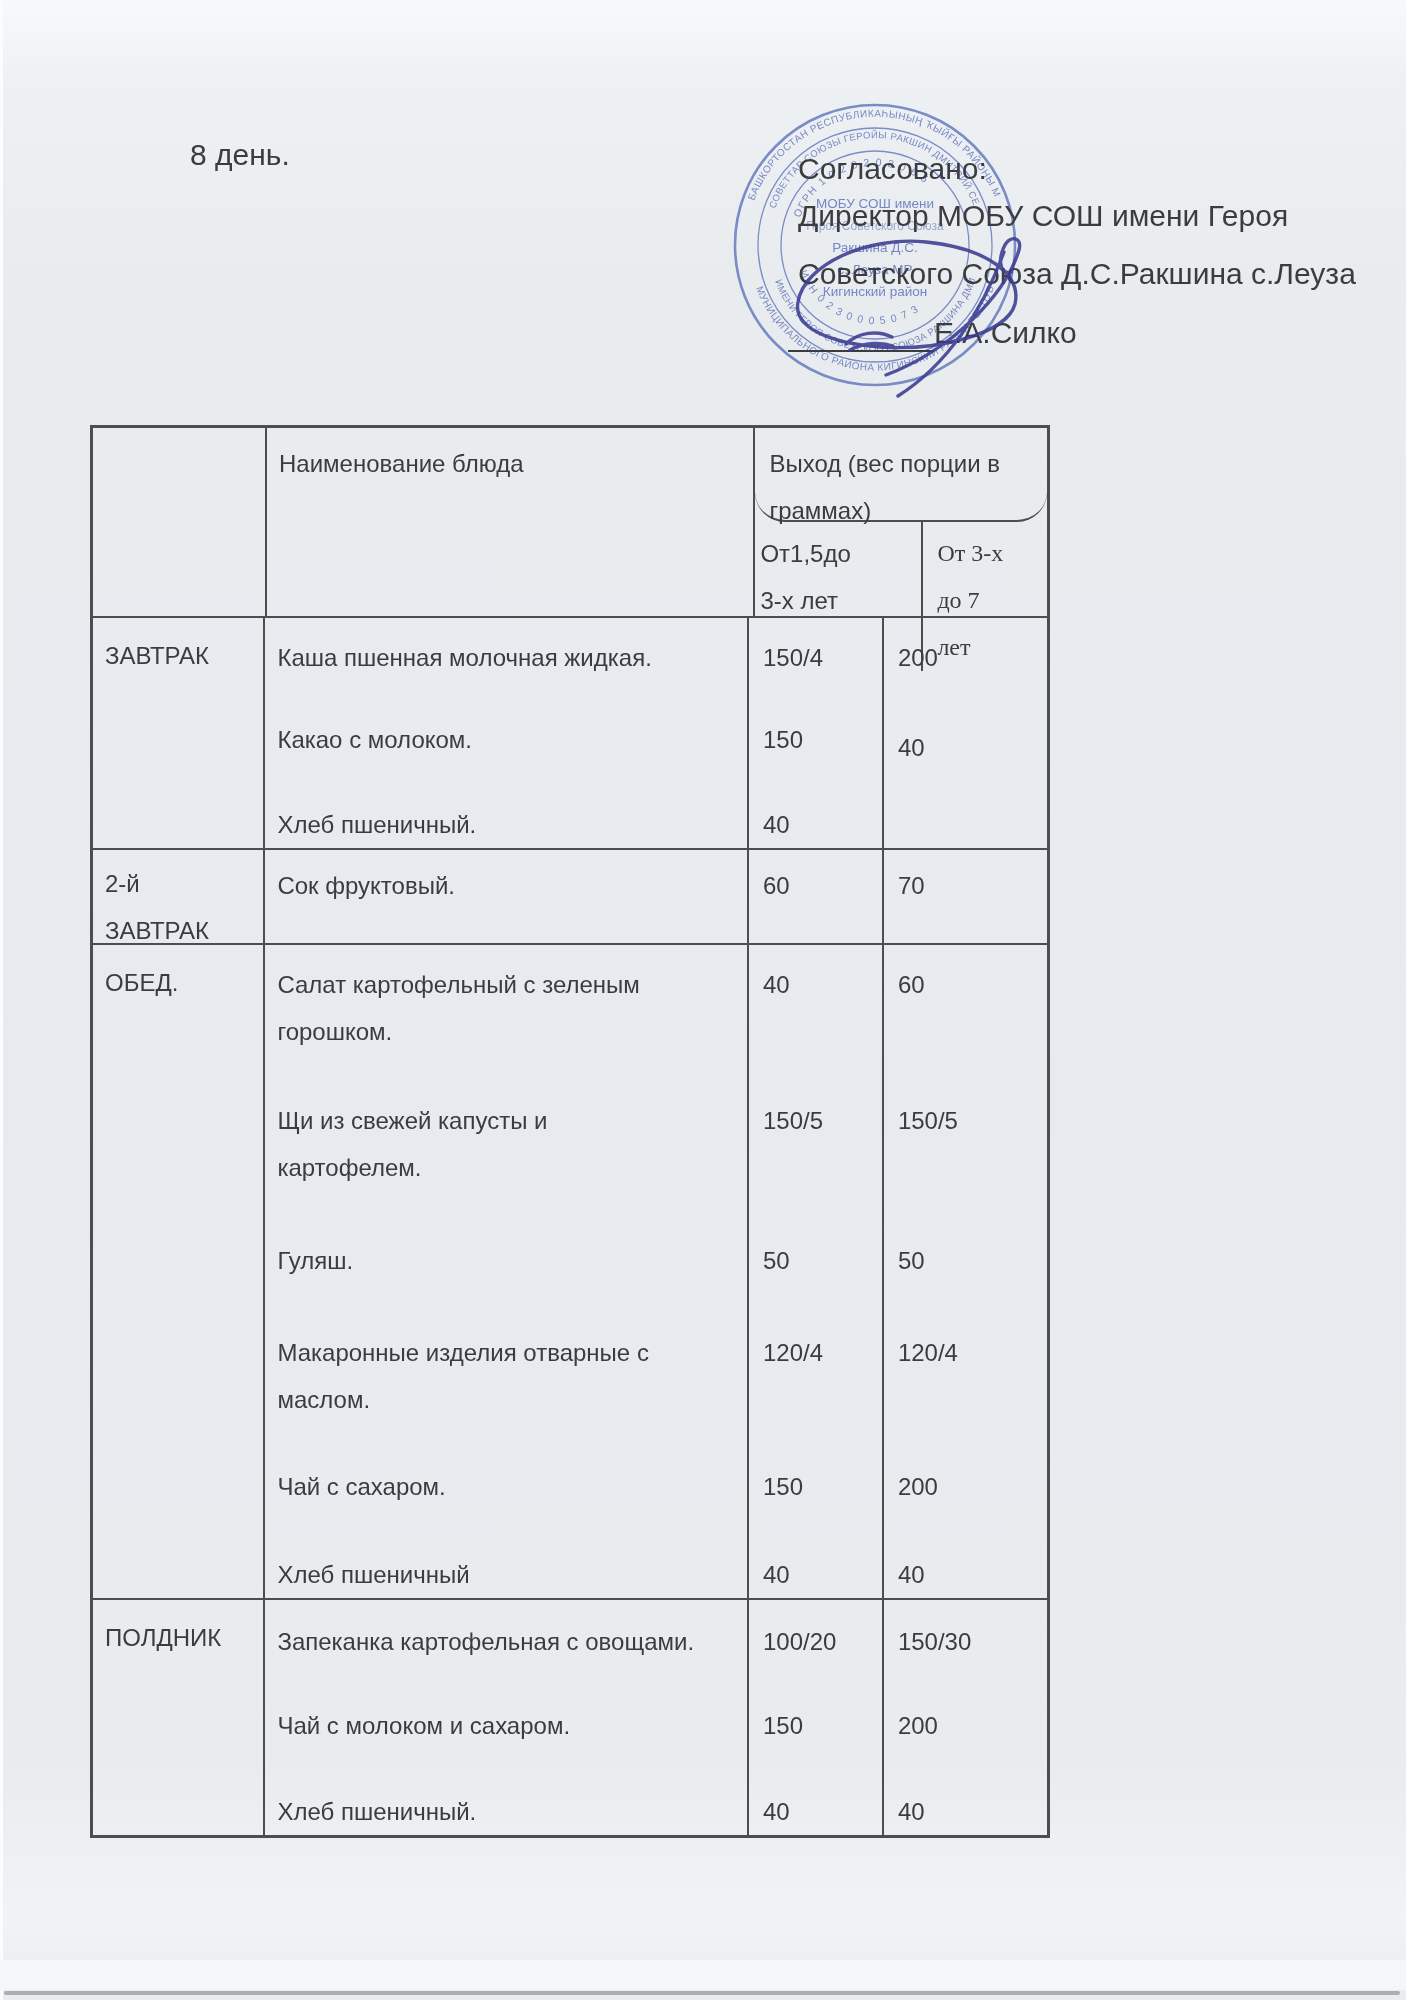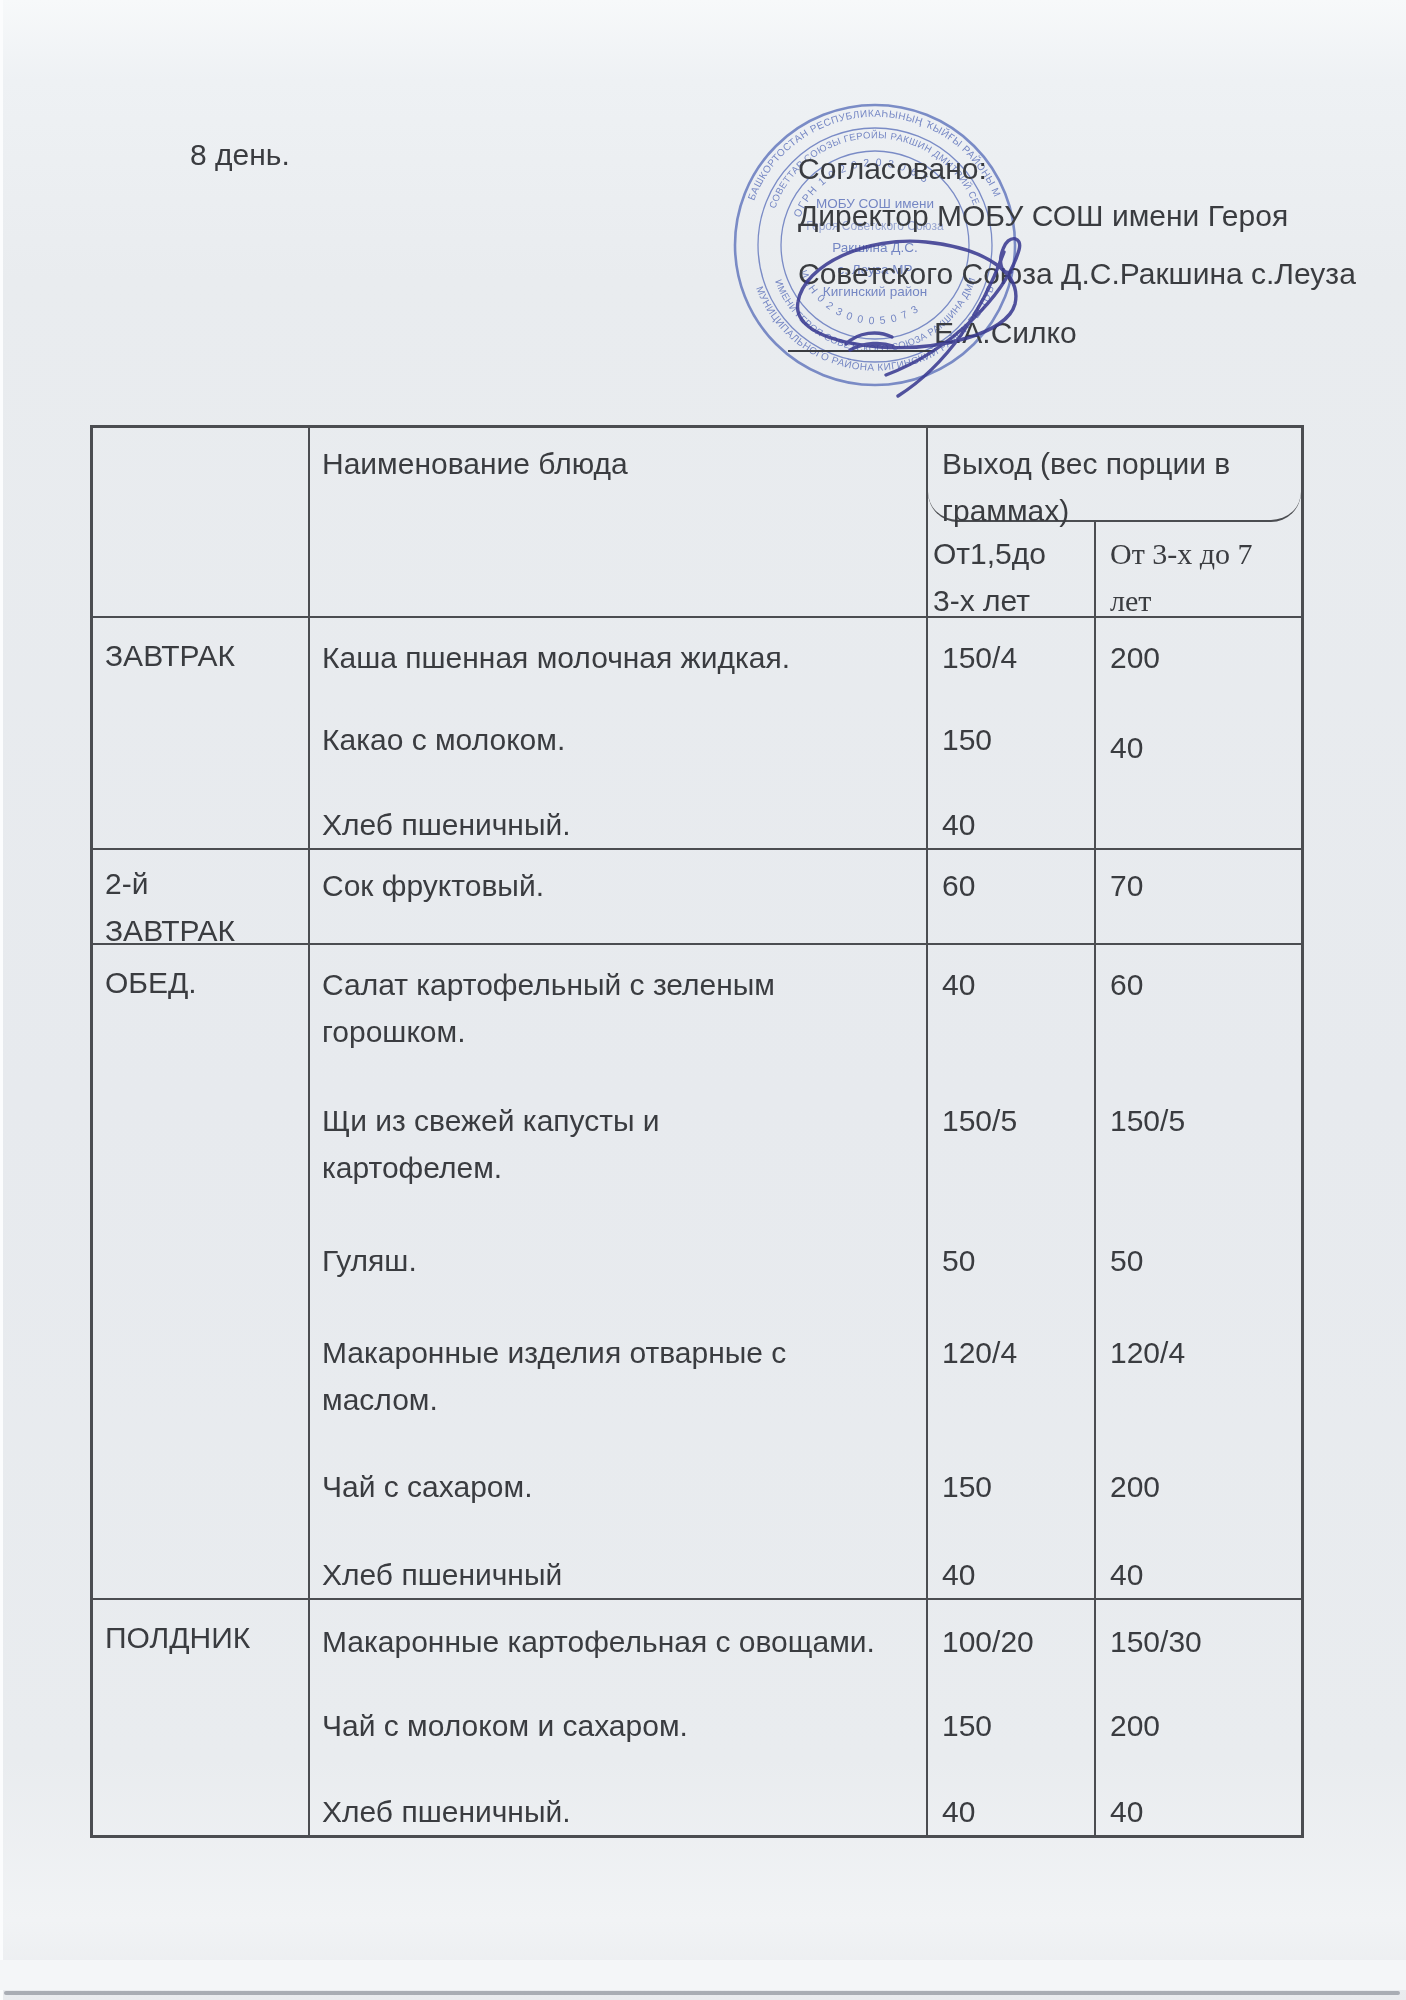--- a/index.html
+++ b/index.html
@@ -19,22 +19,22 @@
   .l1{top:59px;}
   .l2{top:117px;}
   .sig-row{position:absolute;left:-10px;top:176px;display:flex;align-items:flex-end;}
   .sig-underline{display:inline-block;width:146px;height:34px;border-bottom:2.5px solid #3a3c40;}
   .sig-name{font-size:30px;line-height:38px;}
 
   .stamp-svg{position:absolute;left:700px;top:80px;z-index:1;}
   .ink-svg{position:absolute;left:700px;top:80px;z-index:4;pointer-events:none;}
 
   .menu-table{
-    position:absolute;left:90px;top:425px;width:1214px;box-sizing:border-box;
-    border:3px solid #4b4d51;font-size:30px;line-height:47px;
+    position:absolute;left:90px;top:425px;width:960px;box-sizing:border-box;
+    border:3px solid #4b4d51;font-size:24px;line-height:47px;
   }
   .tr{display:flex;box-sizing:border-box;border-top:2px solid #4b4d51;}
   .tr.first{border-top:none;}
   .cell{box-sizing:border-box;white-space:pre-line;}
   .c1{width:217px;border-right:2px solid #4b4d51;padding:14px 6px 0 12px;}
   .c2{width:618px;border-right:2px solid #4b4d51;padding:0 10px 0 12px;}
   .c3{width:168px;border-right:2px solid #4b4d51;padding:0 6px 0 14px;}
   .c4{width:205px;padding:0 6px 0 14px;}
   .slots{display:flex;flex-direction:column;}
   .slot{box-sizing:border-box;}
@@ -186,21 +186,21 @@
         <div class="slot" style="height:93px">50</div>
         <div class="slot" style="height:135px">120/4</div>
         <div class="slot" style="height:89px">200</div>
         <div class="slot">40</div>
       </div>
     </div>
 
     <div class="tr row-poldnik">
       <div class="cell c1">ПОЛДНИК</div>
       <div class="cell c2 slots pads">
-        <div class="slot" style="height:89px">Макаронные картофельная с овощами.</div>
+        <div class="slot" style="height:89px">Запеканка картофельная с овощами.</div>
         <div class="slot" style="height:91px">Чай с молоком и сахаром.</div>
         <div class="slot">Хлеб пшеничный.</div>
       </div>
       <div class="cell c3 slots pads">
         <div class="slot" style="height:89px">100/20</div>
         <div class="slot" style="height:91px">150</div>
         <div class="slot">40</div>
       </div>
       <div class="cell c4 slots pads">
         <div class="slot" style="height:89px">150/30</div>

